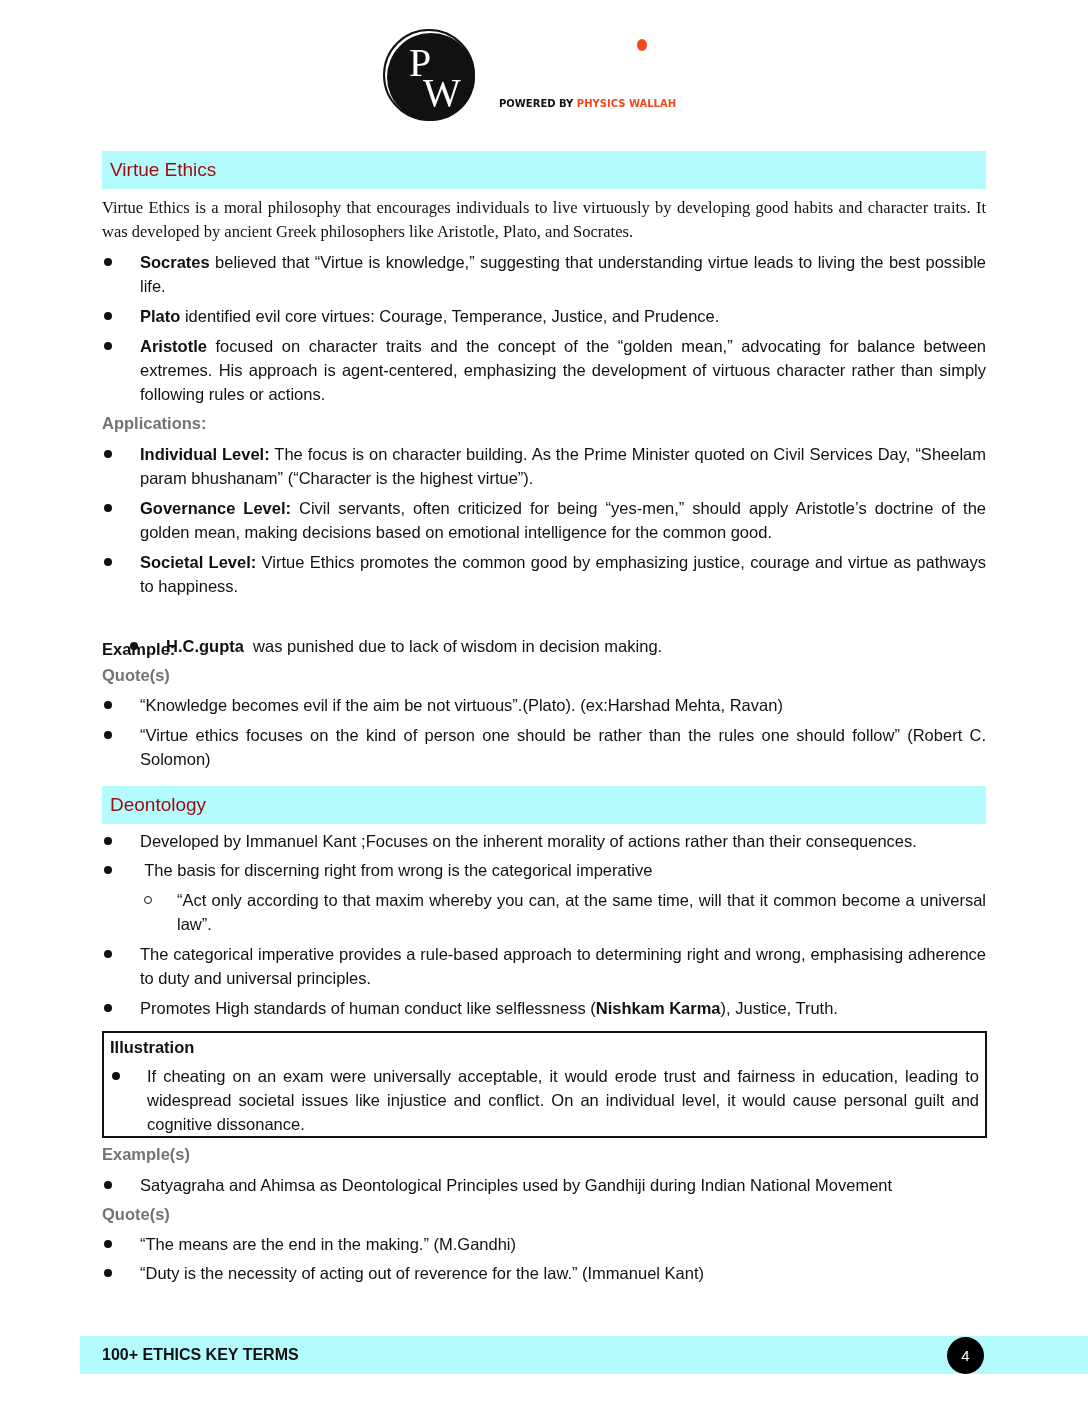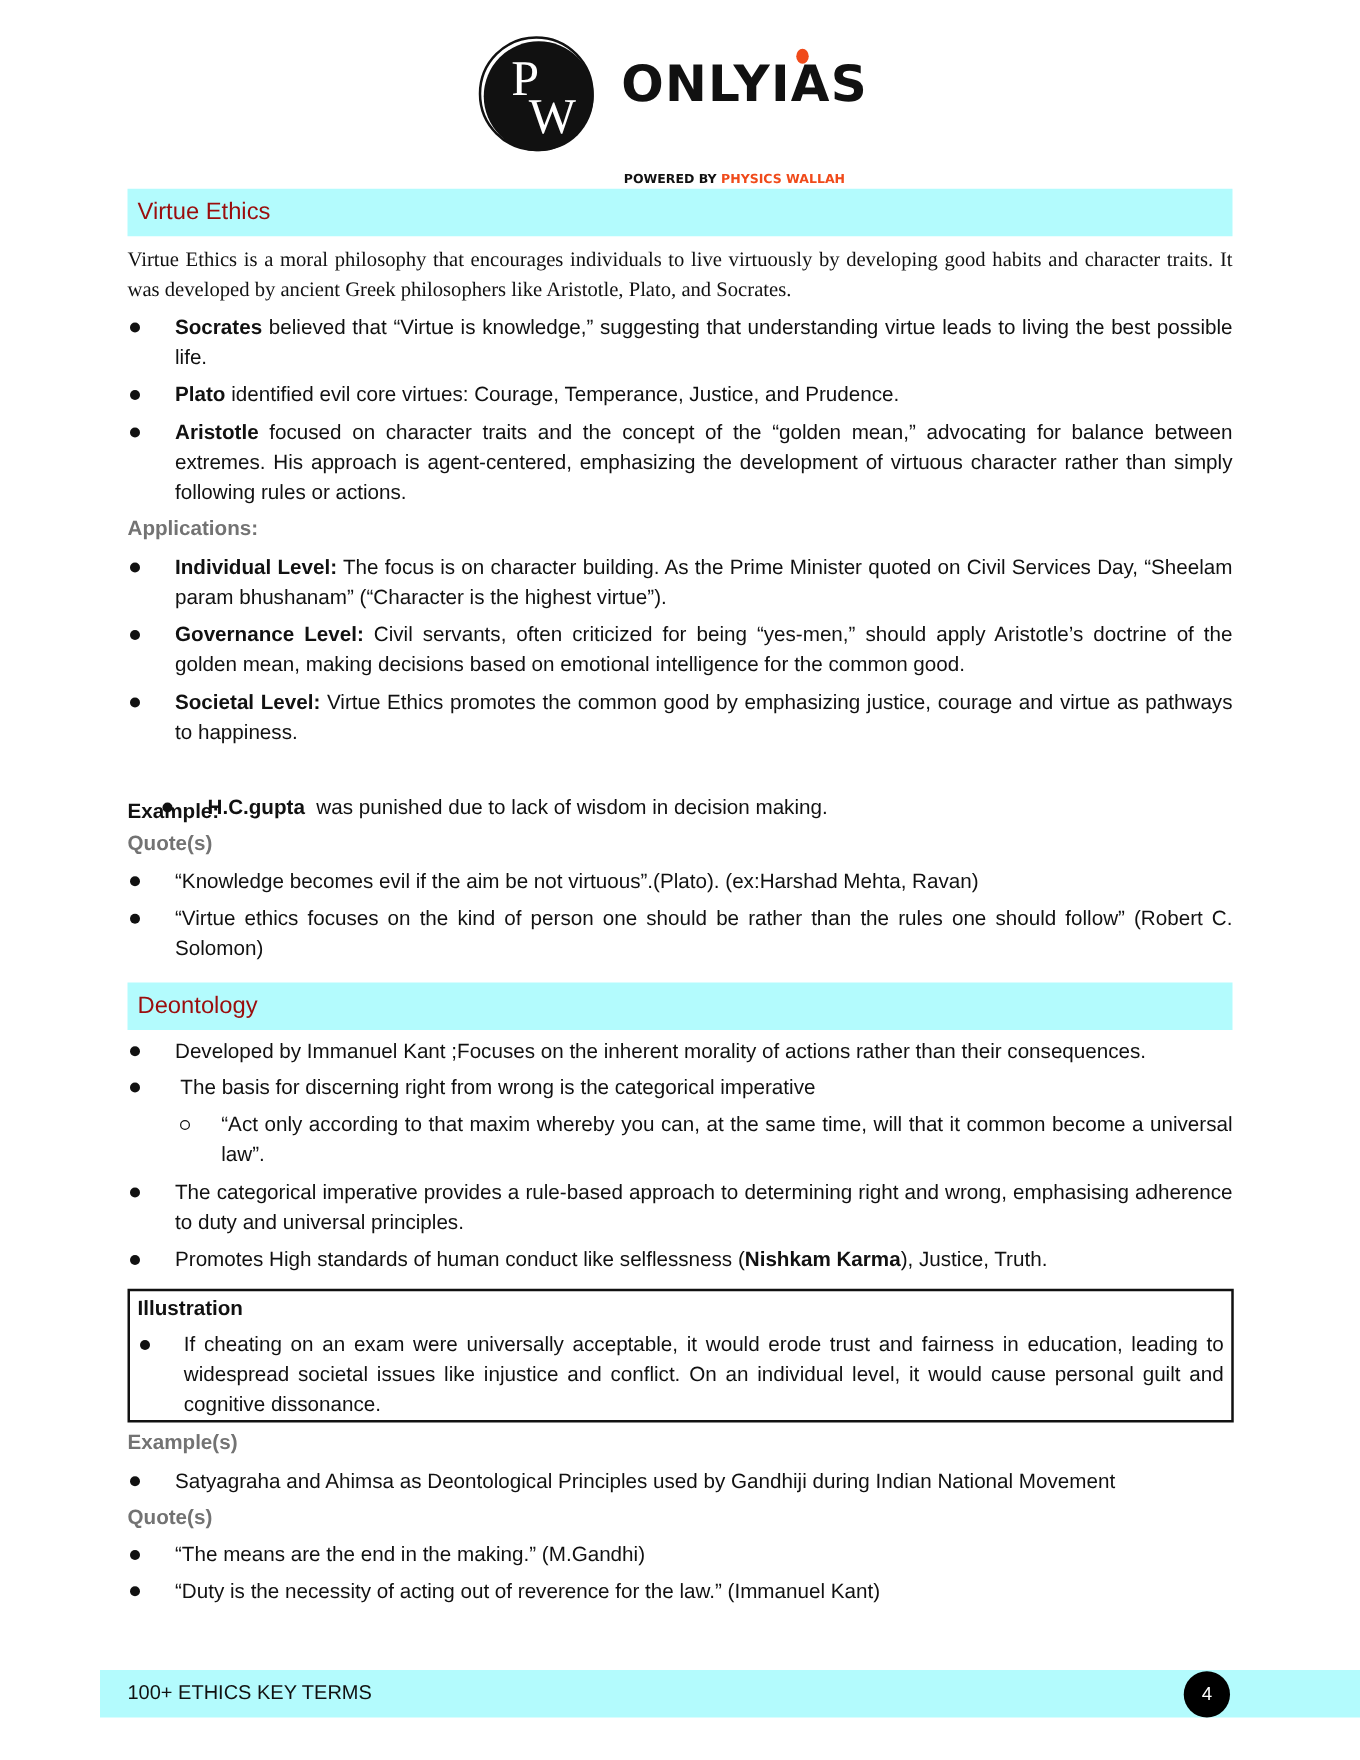--- a/index.html
+++ b/index.html
@@ -11,53 +11,52 @@
   .pw-ring { position: absolute; left: -4px; top: -4px; width: 92px; height: 92px; border-radius: 50%;
              border: 2px solid #111; box-sizing: border-box; }
   .pw-letters { position: absolute; left: 0; top: 0; width: 88px; height: 88px;
                 font-family: "Liberation Serif", serif; color: #fff; }
   .pw-letters .p { position: absolute; left: 22px; top: 6px; font-size: 40px; }
   .pw-letters .w { position: absolute; left: 36px; top: 36px; font-size: 40px; }
   .brand { position: absolute; left: 110px; top: 12px; font-family: "DejaVu Sans", sans-serif;
            font-weight: bold; font-size: 40px; letter-spacing: 1px; color: #111; }
   .brand-dot { position: absolute; left: 250px; top: 6px; width: 10px; height: 12px; border-radius: 50%; background: #f04a1a; }
   .tagline { position: absolute; left: 112px; top: 65px; font-family: "DejaVu Sans", sans-serif;
-             font-weight: bold; font-size: 10px; margin-top: 40px; }
+             font-weight: bold; font-size: 10px; }
   .tagline .accent { color: #f04a1a; }
 
   .section-bar { position: absolute; left: 102px; width: 884px; height: 38px; background: #b3fbfd; }
   .section-bar span { position: absolute; left: 8px; top: 8px; font-size: 19px; font-weight: normal; color: #9b0d0d; }
 
   .line { position: absolute; left: 102px; width: 884px; font-size: 16.5px; line-height: 24px; text-align: justify; font-family: Liberation Serif, serif; }
   .item { position: absolute; left: 140px; width: 846px; font-size: 16.5px; line-height: 24px; text-align: justify; }
   .bullet { position: absolute; left: 104px; width: 8px; height: 8px; border-radius: 50%; background: #111; }
   .circle-bullet { position: absolute; width: 8px; height: 8px; border-radius: 50%; border: 1.5px solid #111; box-sizing: border-box; }
   .blue-head { position: absolute; left: 102px; font-size: 16.5px; font-weight: bold; color: #737373; }
   .black-head { position: absolute; left: 102px; font-size: 16.5px; font-weight: bold; color: #111; }
   b { font-weight: bold; }
 
   .illus-box { position: absolute; left: 102px; top: 1031px; width: 885px; height: 107px;
                border: 2px solid #111; box-sizing: border-box; }
 
   .footer { position: absolute; left: 80px; top: 1336px; width: 1008px; height: 38px; background: #b3fbfd; }
-  .footer .label { position: absolute; left: 22px; top: 10px; font-size: 16px; font-weight: normal; }
+  .footer .label { position: absolute; left: 22px; top: 10px; font-size: 16px; font-weight: bold; }
   .footer .page { position: absolute; left: 867px; top: 1px; width: 37px; height: 37px; border-radius: 50%;
                   background: #000; color: #fff; text-align: center; line-height: 37px; font-size: 15px; }
 </style>
 </head>
 <body>
 
 <div class="logo-wrap">
   <div class="pw-ring"></div>
   <div class="pw-circle"></div>
   <div class="pw-letters">
     <span class="p">P</span>
     <span class="w">W</span>
   </div>
-  <div class="brand">ONLYIAS</div>
   <div class="brand-dot"></div>
   <div class="tagline">
     <span>POWERED BY </span><span class="accent">PHYSICS WALLAH</span>
   </div>
 </div>
 
 <div class="section-bar" style="top:151px">
   <span>Virtue Ethics</span>
 </div>
 

